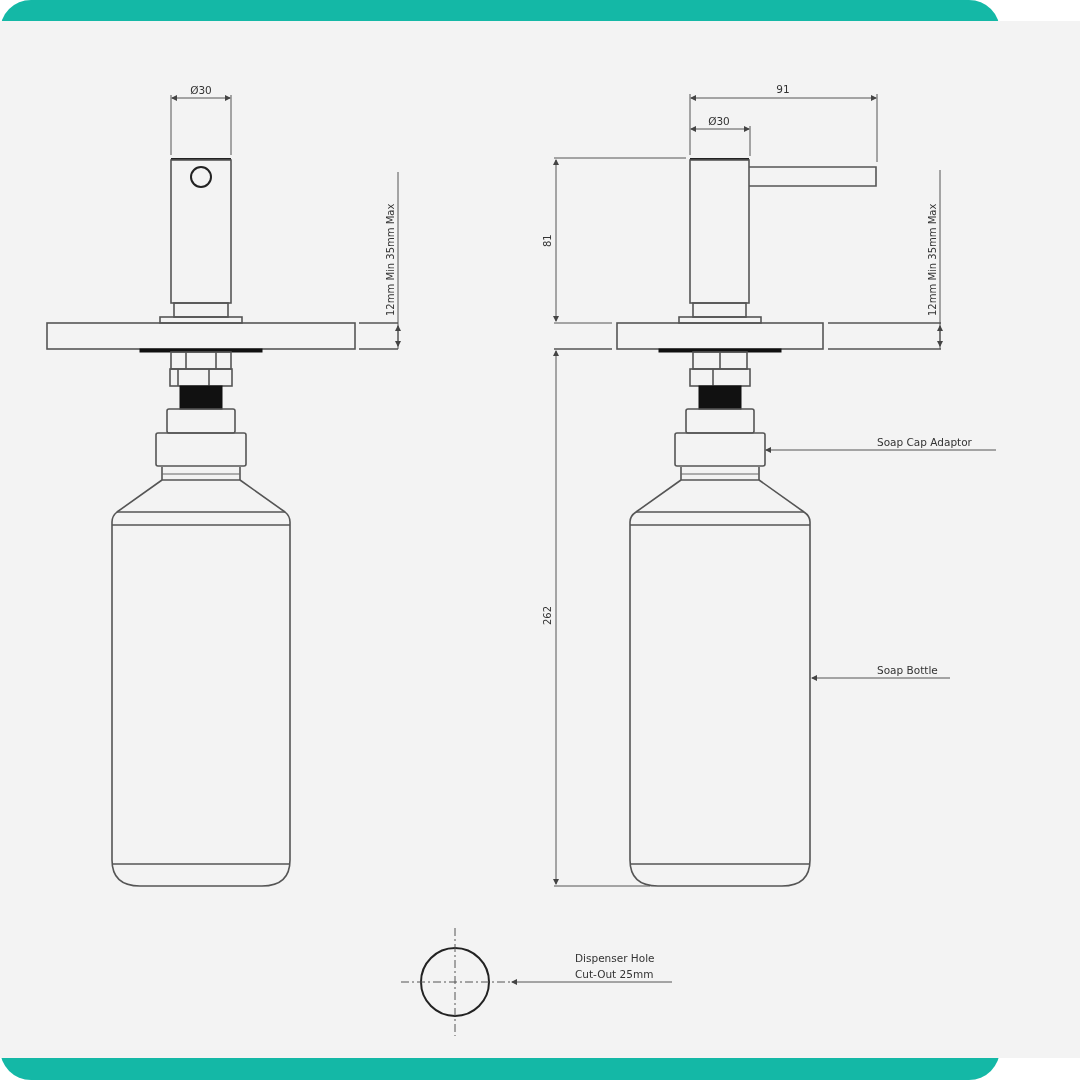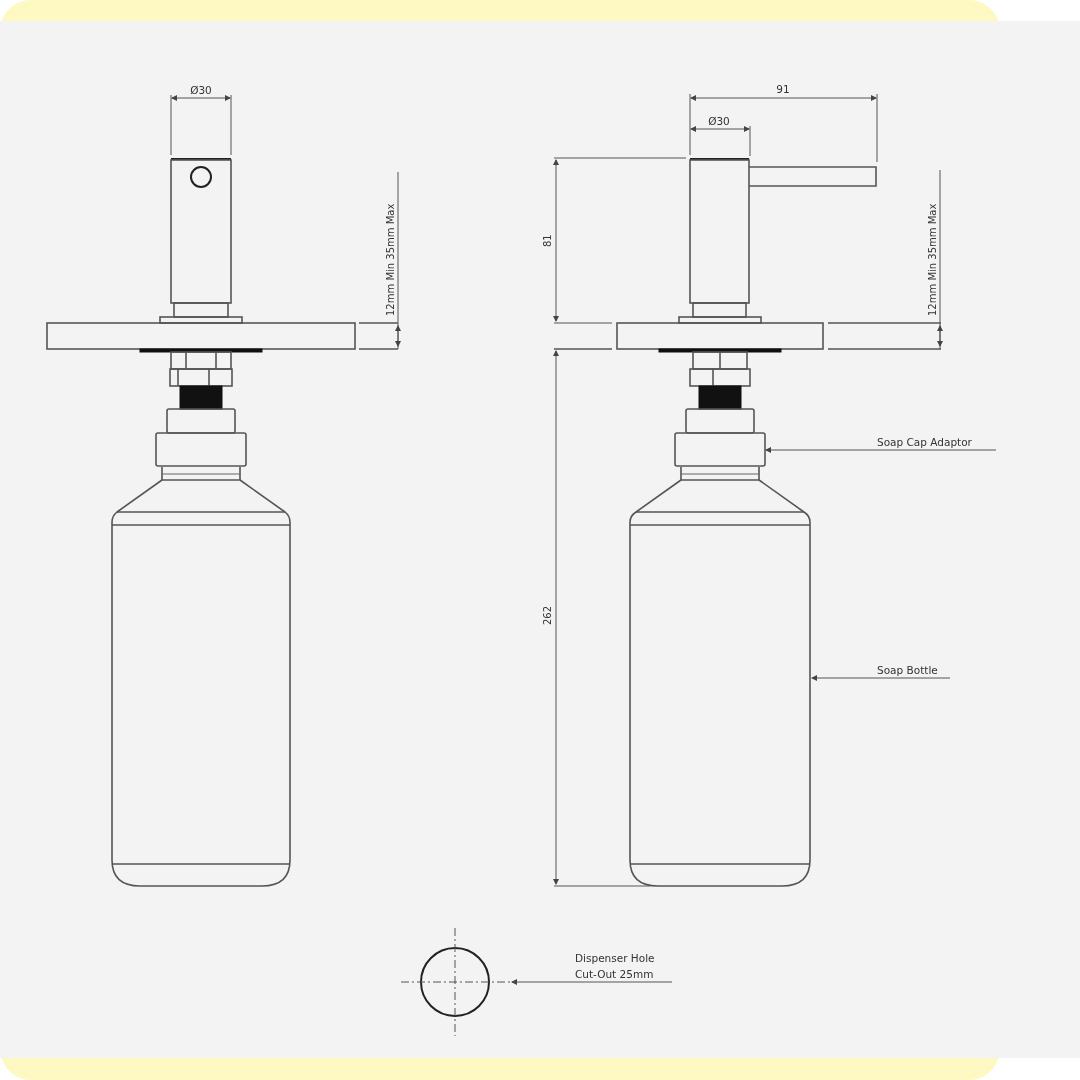--- a/index.html
+++ b/index.html
@@ -9,21 +9,21 @@
       width: 1080px;
       height: 1080px;
       overflow: hidden;
     }
     .canvas {
       position: absolute;
       left: 0;
       top: 0;
       width: 1000px;
       height: 1080px;
-      background: #fef9c3;
+      background: #14b8a6;
       border-radius: 31px;
     }
     .sheet {
       position: absolute;
       left: 0;
       top: 21px;
       width: 1080px;
       height: 1037px;
       background: #f3f3f3;
     }

